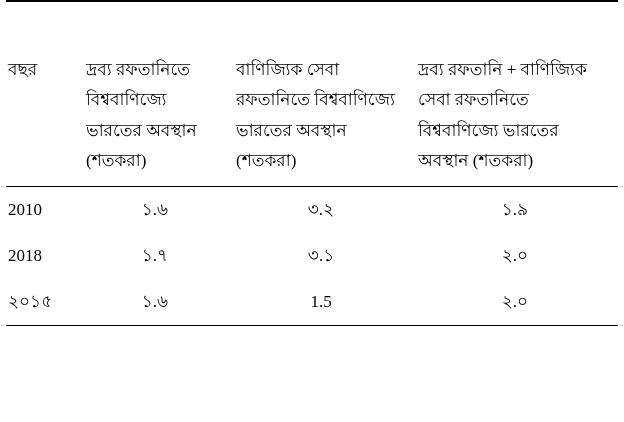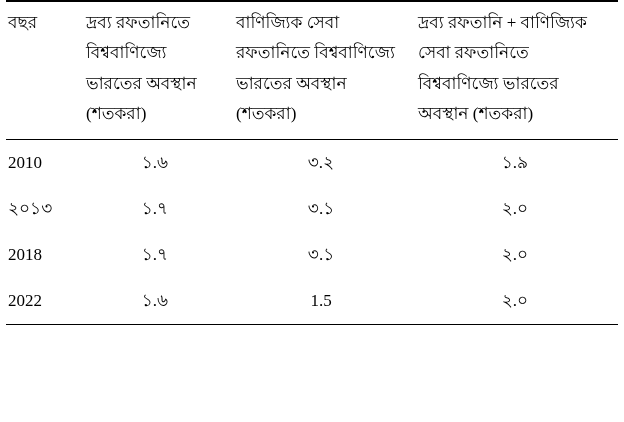--- a/index.html
+++ b/index.html
@@ -55,20 +55,21 @@
   }
   tbody td.year-cell {
     text-align: left;
     padding-left: 2px;
   }
   tbody tr:last-child td {
     border-bottom: 1.5px solid #000;
   }
   .cellwrap {
     display: block;
+    margin-top: 47px;
   }
 </style>
 </head>
 <body>
 
 <div id="sheet">
   <table class="data-table">
     <colgroup>
       <col class="c0">
       <col class="c1">
@@ -92,32 +93,26 @@
       </tr>
     </thead>
     <tbody>
       <tr>
         <td class="year-cell">2010</td>
         <td>১.৬</td>
         <td>৩.২</td>
         <td>১.৯</td>
       </tr>
       <tr>
-        <td class="year-cell">২০১৩</td>
-        <td>১.৭</td>
-        <td>৩.১</td>
-        <td>২.০</td>
-      </tr>
-      <tr>
         <td class="year-cell">2018</td>
         <td>১.৭</td>
         <td>৩.১</td>
         <td>২.০</td>
       </tr>
       <tr>
-        <td class="year-cell">2022</td>
+        <td class="year-cell">২০১৫</td>
         <td>১.৬</td>
         <td>1.5</td>
         <td>২.০</td>
       </tr>
     </tbody>
   </table>
 </div>
 
 </body></html>

